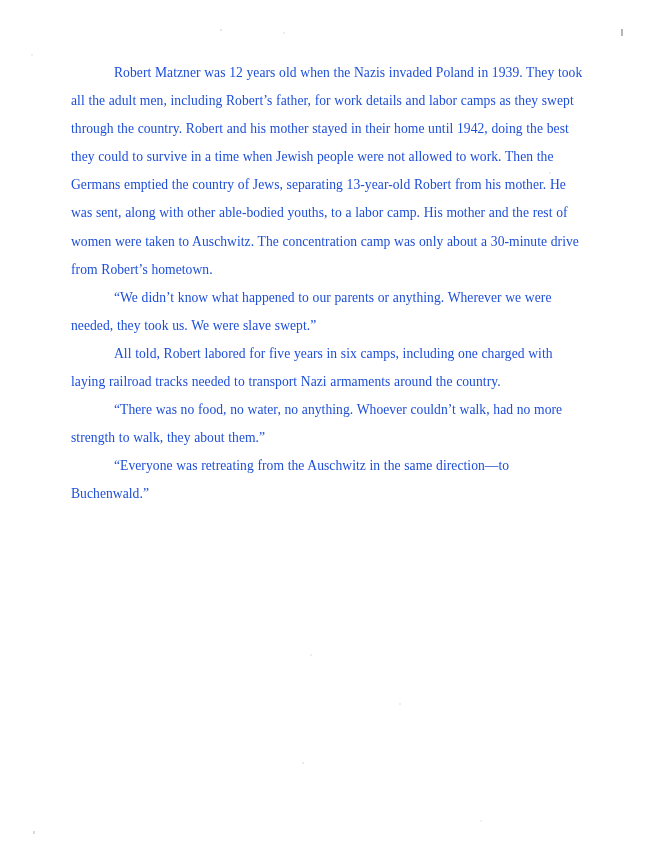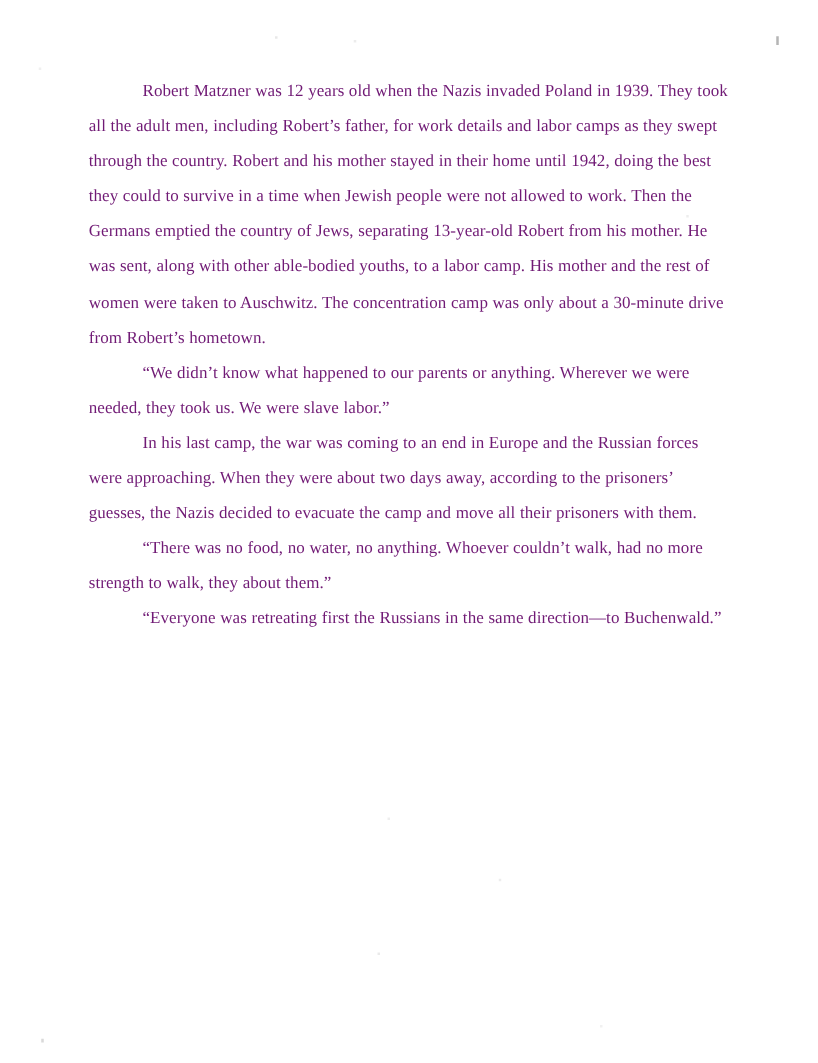--- a/index.html
+++ b/index.html
@@ -49,21 +49,21 @@
   .speck-c7 { left: 31px; top: 54px; width: 2px; height: 2px; opacity: 0.22; }
   .speck-c8 { left: 480px; top: 820px; width: 2px; height: 2px; opacity: 0.20; }
 
   .body-text {
     position: absolute;
     left: 71px;
     top: 59px;
     width: 516px;
     font-size: 13.6px;
     line-height: 28.1px;
-    color: #701a75;
+    color: #1d4ed8;
     text-align: left;
     letter-spacing: 0.05px;
     word-spacing: 0.2px;
     -webkit-font-smoothing: antialiased;
   }
   .body-text p {
     margin: 0;
     text-indent: 43px;
     white-space: pre-wrap;
   }
@@ -79,19 +79,19 @@
   <div class="speck speck-c2"></div>
   <div class="speck speck-c3"></div>
   <div class="speck speck-c4"></div>
   <div class="speck speck-c5"></div>
   <div class="speck speck-c6"></div>
   <div class="speck speck-c7"></div>
   <div class="speck speck-c8"></div>
 
   <div class="body-text">
     <p>Robert Matzner was 12 years old when the Nazis invaded Poland in 1939. They took all the adult men, including Robert’s father, for work details and labor camps as they swept through the country. Robert and his mother stayed in their home until 1942, doing the best they could to survive in a time when Jewish people were not allowed to work. Then the Germans emptied the country of Jews, separating 13-year-old Robert from his mother. He was sent, along with other able-bodied youths, to a labor camp. His mother and the rest of women were taken to Auschwitz. The concentration camp was only about a 30-minute drive from Robert’s hometown.</p>
-    <p>“We didn’t know what happened to our parents or anything. Wherever we were needed, they took us. We were slave labor.”</p>
-    <p>In his last camp, the war was coming to an end in Europe and the Russian forces were approaching. When they were about two days away, according to the prisoners’ guesses, the Nazis decided to evacuate the camp and move all their prisoners with them.</p>
+    <p>“We didn’t know what happened to our parents or anything. Wherever we were needed, they took us. We were slave swept.”</p>
+    <p>All told, Robert labored for five years in six camps, including one charged with laying railroad tracks needed to transport Nazi armaments around the country.</p>
     <p>“There was no food, no water, no anything. Whoever couldn’t walk, had no more strength to walk, they about them.”</p>
-    <p>“Everyone was retreating first the Russians in the same direction—to Buchenwald.”</p>
+    <p>“Everyone was retreating from the Auschwitz in the same direction—to Buchenwald.”</p>
   </div>
 
 </div>
 
 </body></html>

